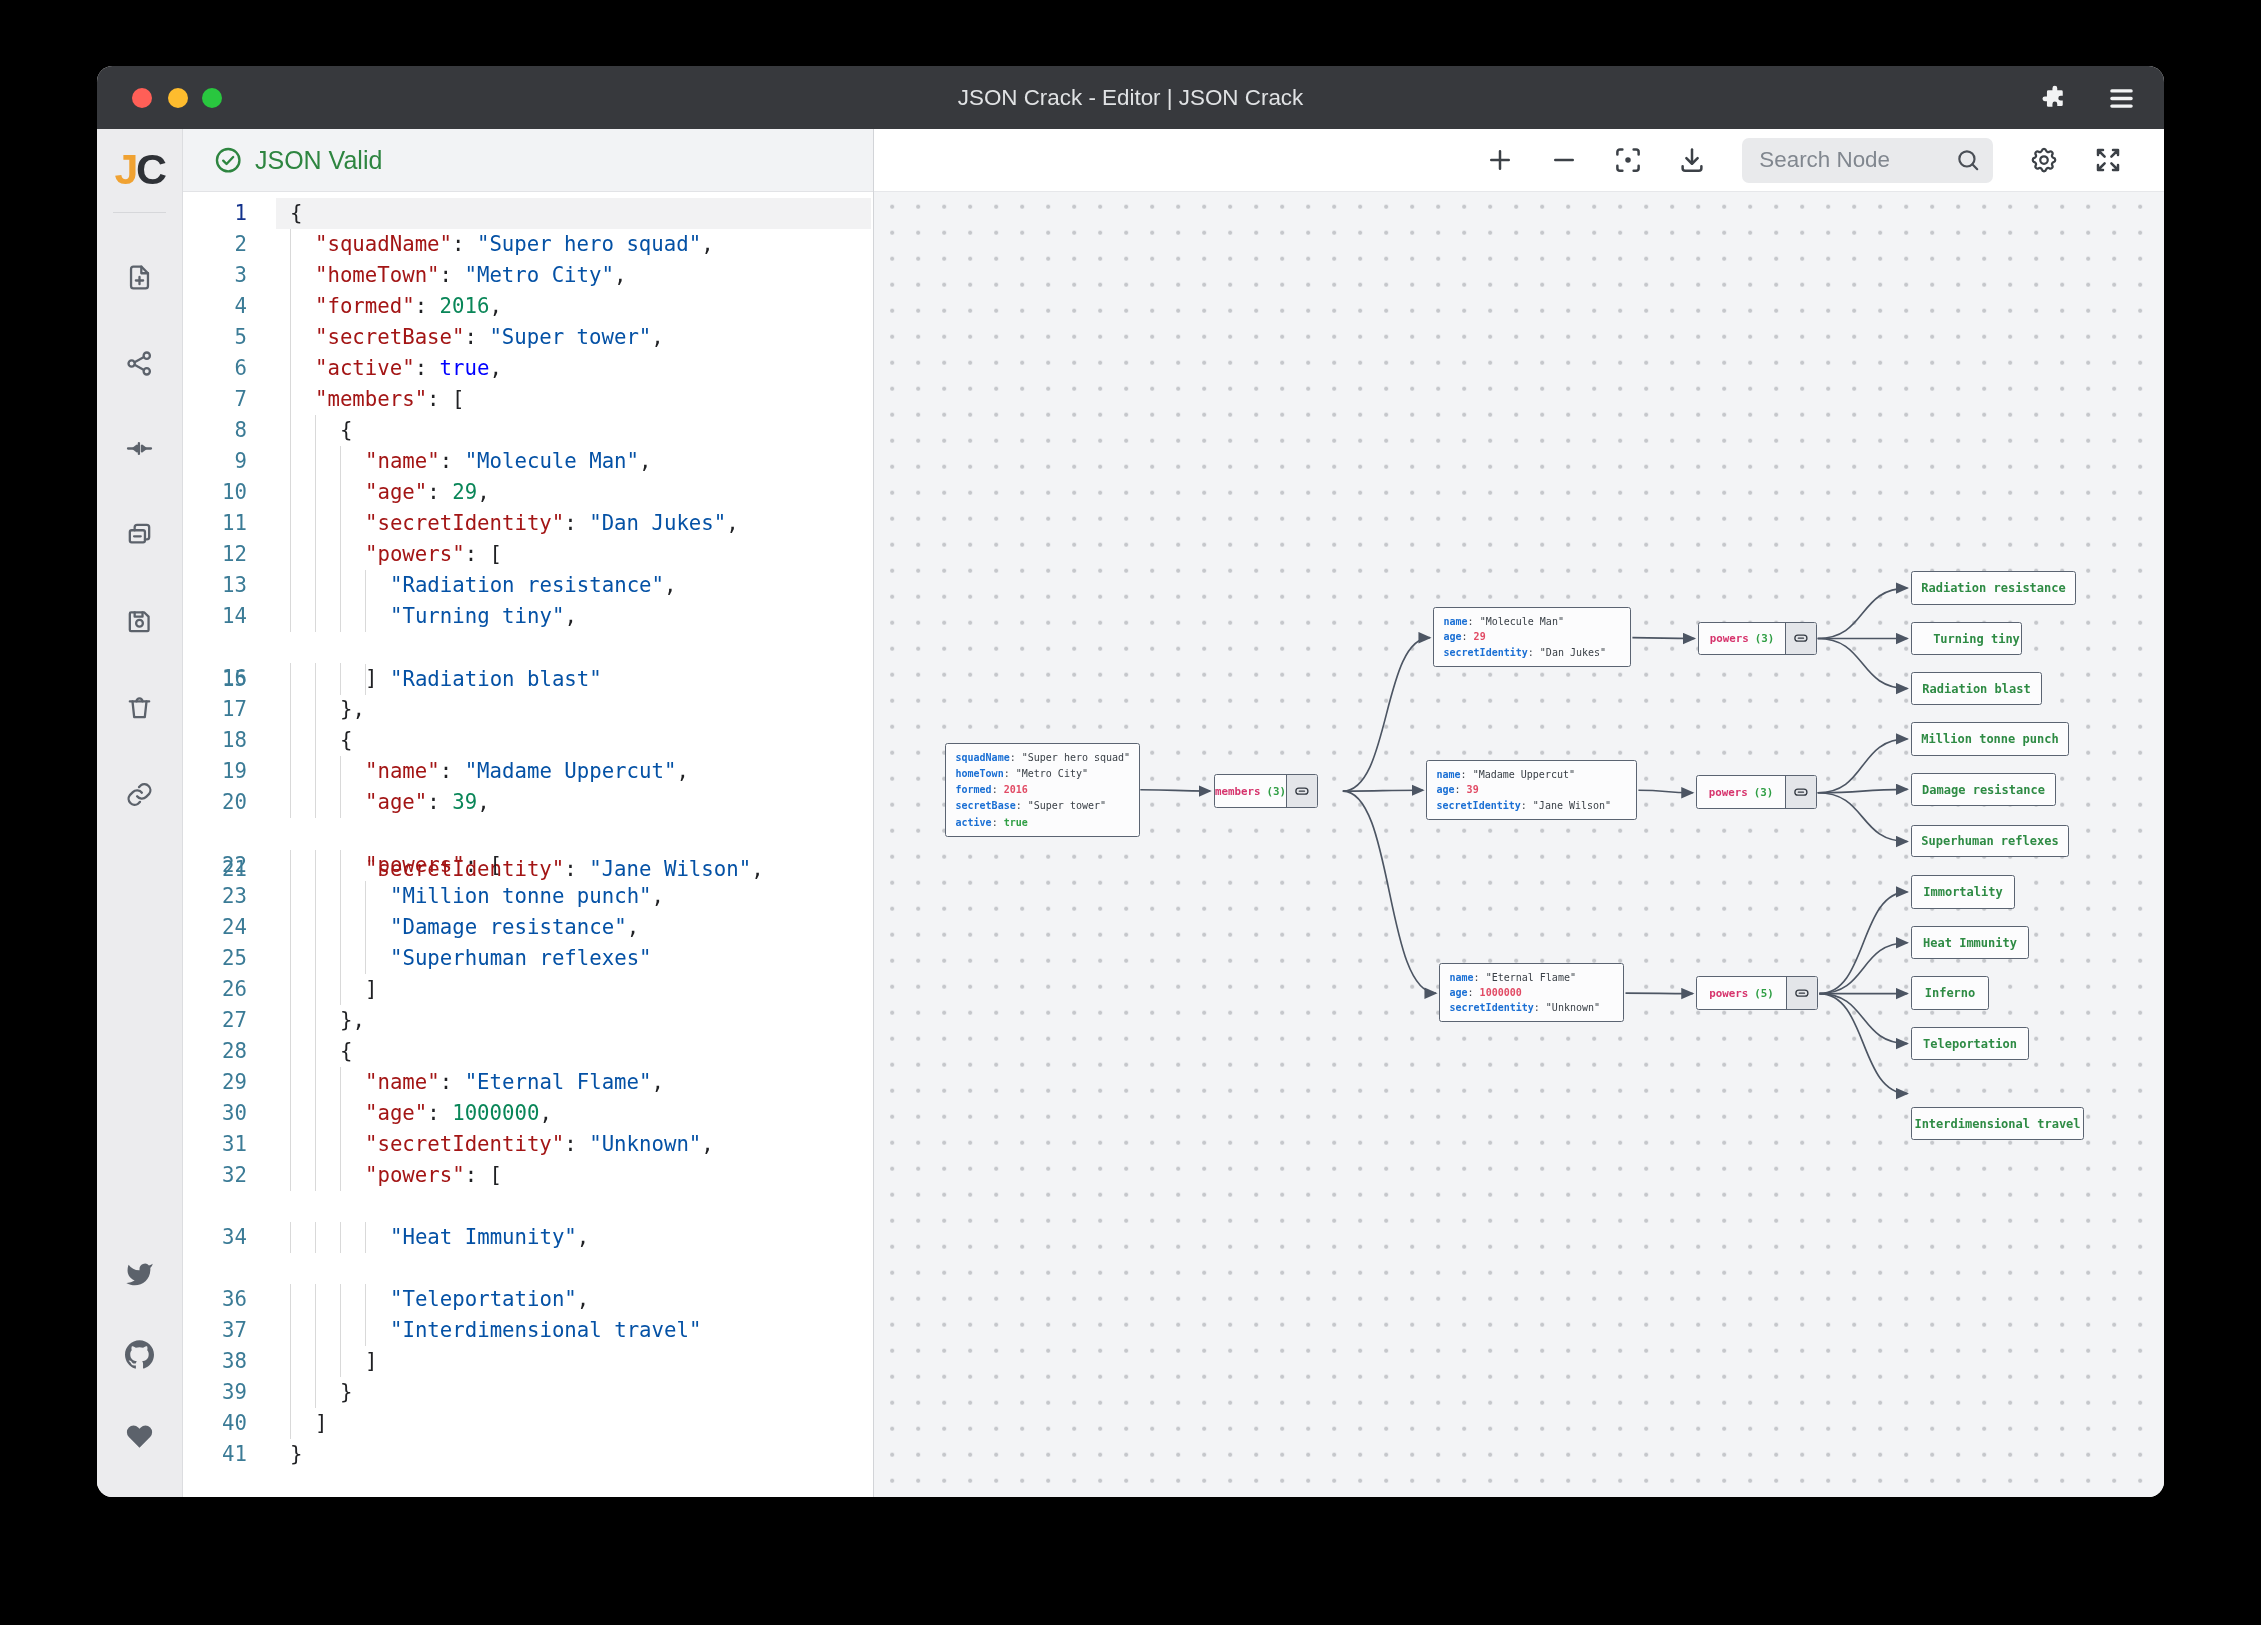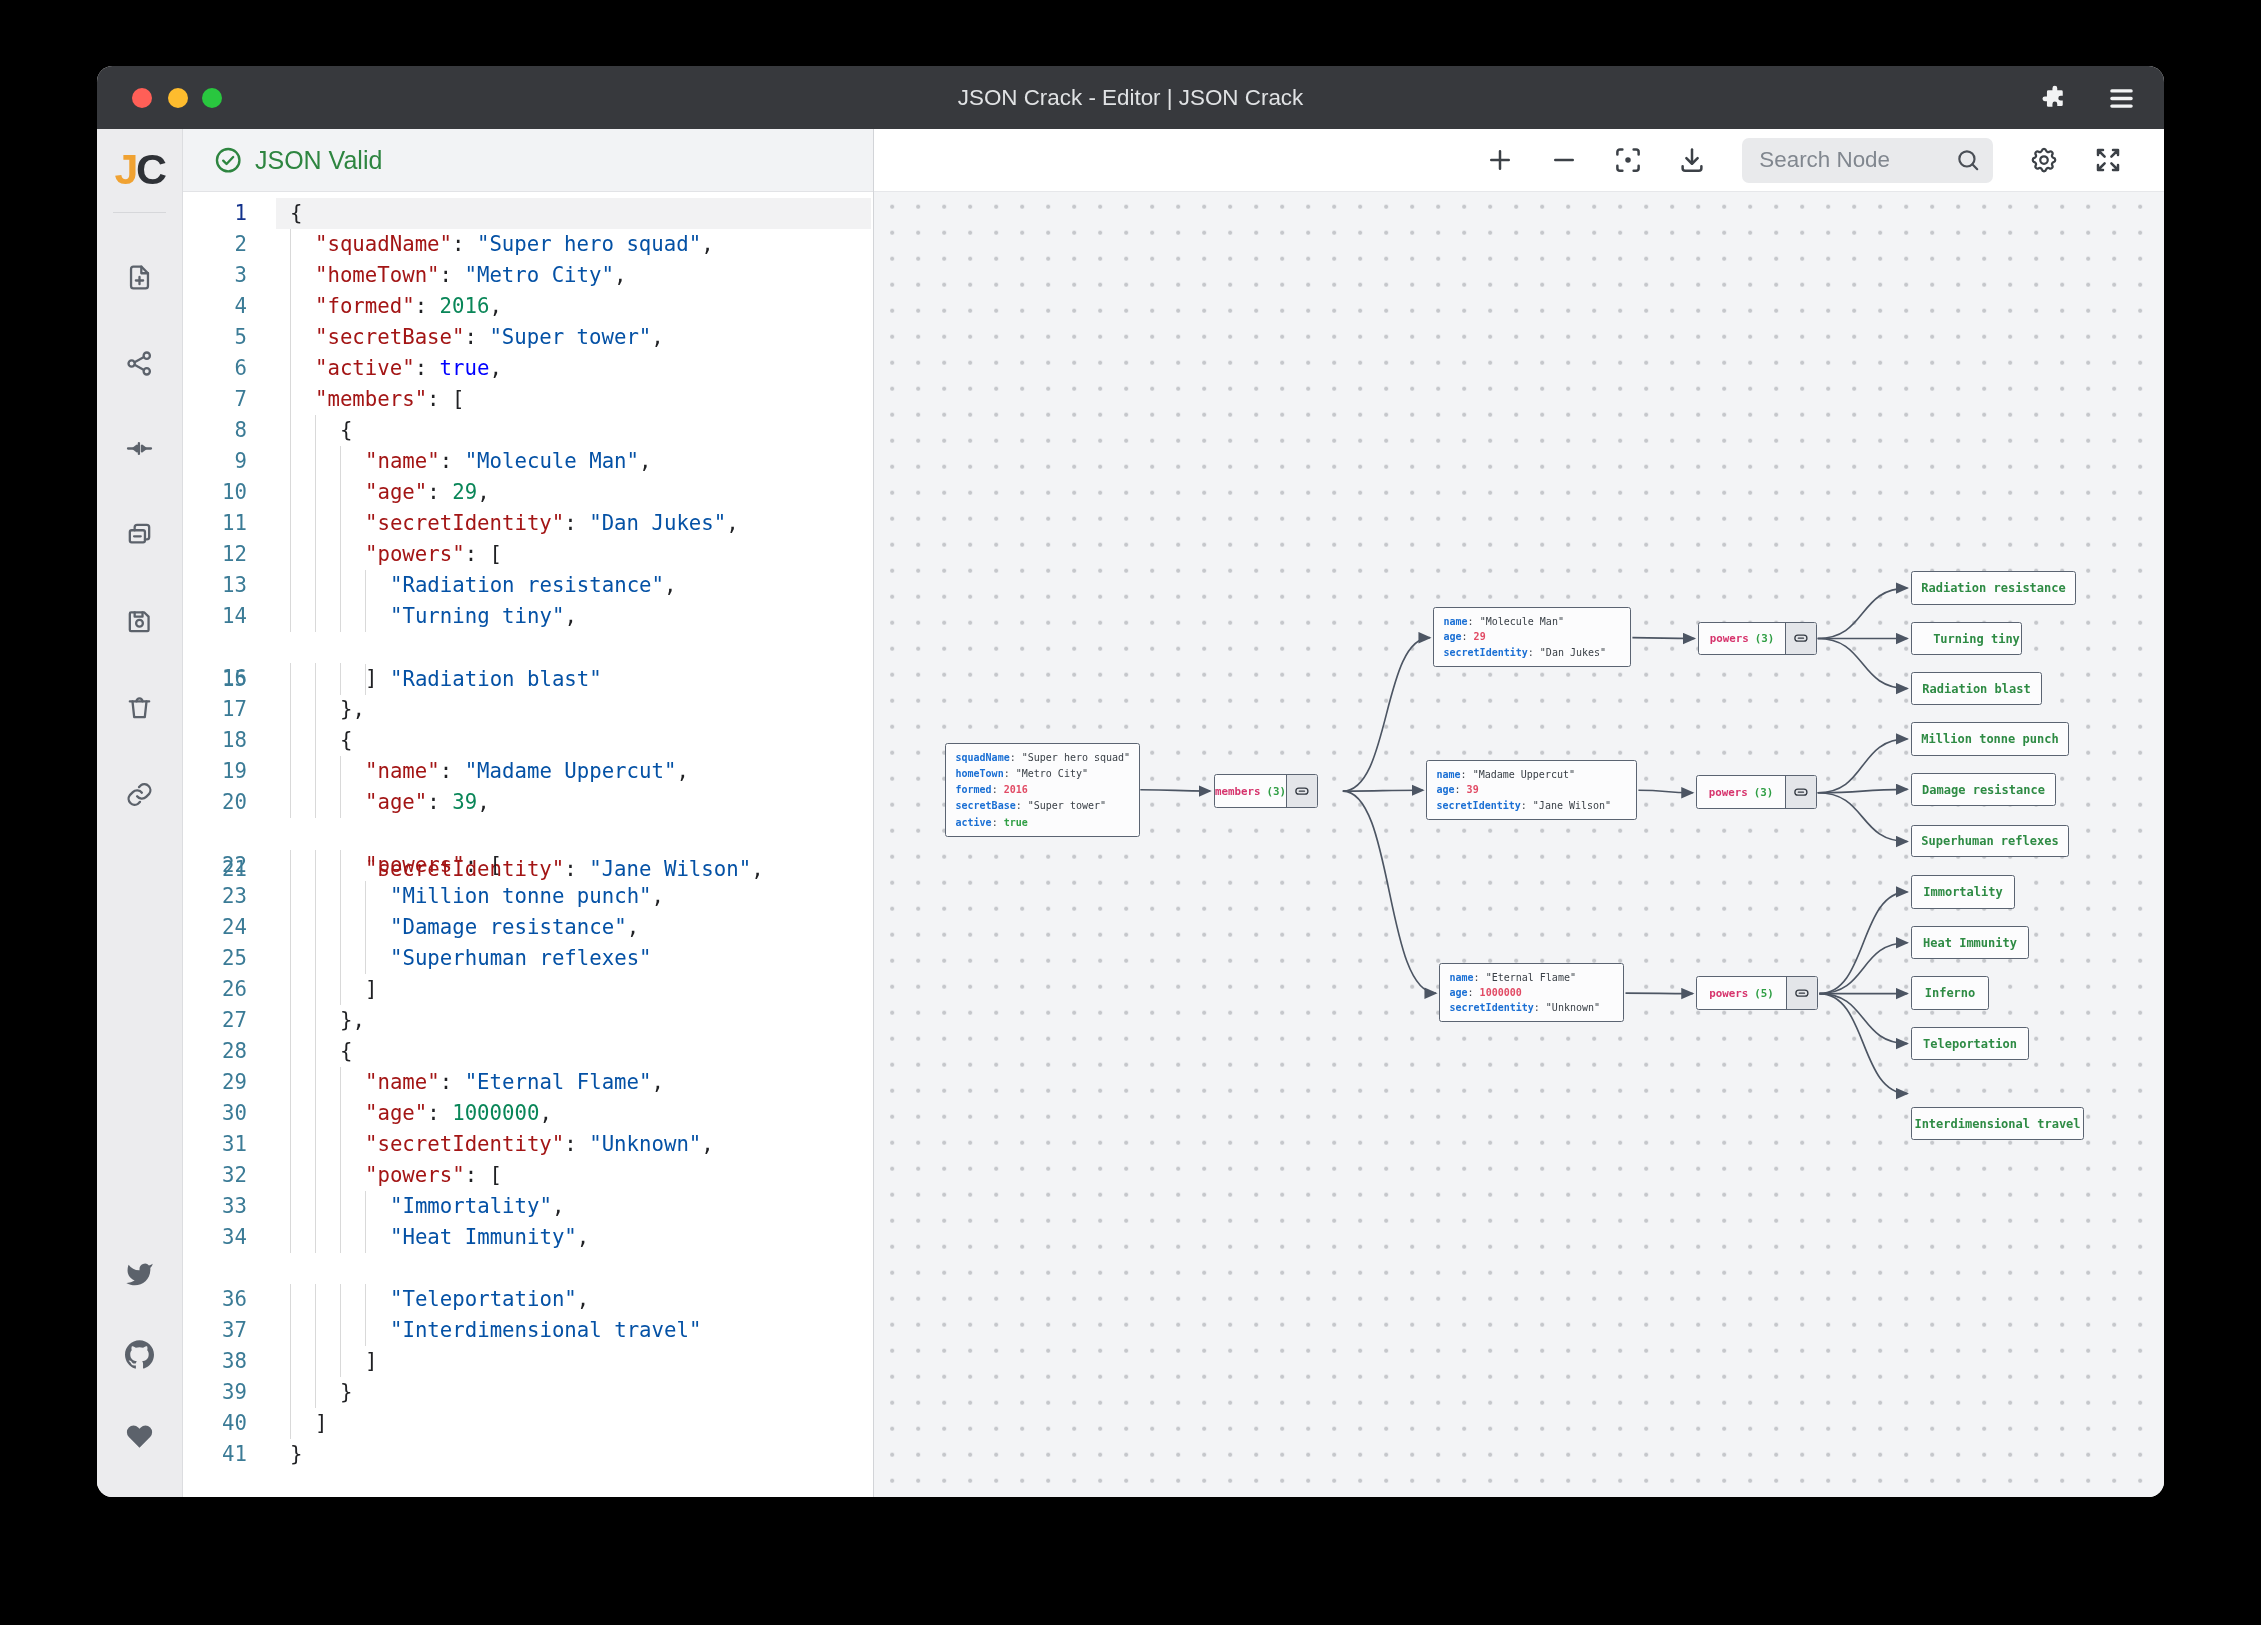--- a/index.html
+++ b/index.html
@@ -232,21 +232,20 @@
           <div class="cl" style="top: 689px; width: 100%;"><span class="ln">23</span><span class="lc"><span class="ig"></span><span class="ig"></span><span class="ig"></span><span class="ig"></span><span class="tk-s">"Million tonne punch"</span><span class="tk-p">,</span></span></div>
           <div class="cl" style="top: 720px; width: 100%;"><span class="ln">24</span><span class="lc"><span class="ig"></span><span class="ig"></span><span class="ig"></span><span class="ig"></span><span class="tk-s">"Damage resistance"</span><span class="tk-p">,</span></span></div>
           <div class="cl" style="top: 751px; width: 100%;"><span class="ln">25</span><span class="lc"><span class="ig"></span><span class="ig"></span><span class="ig"></span><span class="ig"></span><span class="tk-s">"Superhuman reflexes"</span></span></div>
           <div class="cl" style="top: 782px; width: 100%;"><span class="ln">26</span><span class="lc"><span class="ig"></span><span class="ig"></span><span class="ig"></span><span class="tk-p">]</span></span></div>
           <div class="cl" style="top: 813px; width: 100%;"><span class="ln">27</span><span class="lc"><span class="ig"></span><span class="ig"></span><span class="tk-p">},</span></span></div>
           <div class="cl" style="top: 844px; width: 100%;"><span class="ln">28</span><span class="lc"><span class="ig"></span><span class="ig"></span><span class="tk-p">{</span></span></div>
           <div class="cl" style="top: 875px; width: 100%;"><span class="ln">29</span><span class="lc"><span class="ig"></span><span class="ig"></span><span class="ig"></span><span class="tk-k">"name"</span><span class="tk-p">: </span><span class="tk-s">"Eternal Flame"</span><span class="tk-p">,</span></span></div>
           <div class="cl" style="top: 906px; width: 100%;"><span class="ln">30</span><span class="lc"><span class="ig"></span><span class="ig"></span><span class="ig"></span><span class="tk-k">"age"</span><span class="tk-p">: </span><span class="tk-n">1000000</span><span class="tk-p">,</span></span></div>
           <div class="cl" style="top: 937px; width: 100%;"><span class="ln">31</span><span class="lc"><span class="ig"></span><span class="ig"></span><span class="ig"></span><span class="tk-k">"secretIdentity"</span><span class="tk-p">: </span><span class="tk-s">"Unknown"</span><span class="tk-p">,</span></span></div>
           <div class="cl" style="top: 968px; width: 100%;"><span class="ln">32</span><span class="lc"><span class="ig"></span><span class="ig"></span><span class="ig"></span><span class="tk-k">"powers"</span><span class="tk-p">: [</span></span></div>
-          <div class="cl" style="top: 999px; width: 100%;"><span class="ln">33</span><span class="lc"><span class="ig"></span><span class="ig"></span><span class="ig"></span><span class="ig"></span><span class="tk-s">"Immortality"</span><span class="tk-p">,</span></span></div>
           <div class="cl" style="top: 1030px; width: 100%;"><span class="ln">34</span><span class="lc"><span class="ig"></span><span class="ig"></span><span class="ig"></span><span class="ig"></span><span class="tk-s">"Heat Immunity"</span><span class="tk-p">,</span></span></div>
           <div class="cl" style="top: 1092px; width: 100%;"><span class="ln">36</span><span class="lc"><span class="ig"></span><span class="ig"></span><span class="ig"></span><span class="ig"></span><span class="tk-s">"Teleportation"</span><span class="tk-p">,</span></span></div>
           <div class="cl" style="top: 1123px; width: 100%;"><span class="ln">37</span><span class="lc"><span class="ig"></span><span class="ig"></span><span class="ig"></span><span class="ig"></span><span class="tk-s">"Interdimensional travel"</span></span></div>
           <div class="cl" style="top: 1154px; width: 100%;"><span class="ln">38</span><span class="lc"><span class="ig"></span><span class="ig"></span><span class="ig"></span><span class="tk-p">]</span></span></div>
           <div class="cl" style="top: 1185px; width: 100%;"><span class="ln">39</span><span class="lc"><span class="ig"></span><span class="ig"></span><span class="tk-p">}</span></span></div>
           <div class="cl" style="top: 1216px; width: 100%;"><span class="ln">40</span><span class="lc"><span class="ig"></span><span class="tk-p">]</span></span></div>
           <div class="cl" style="top: 1247px; width: 100%;"><span class="ln">41</span><span class="lc"><span class="tk-p">}</span></span></div>
         </div>
     </section>
 

